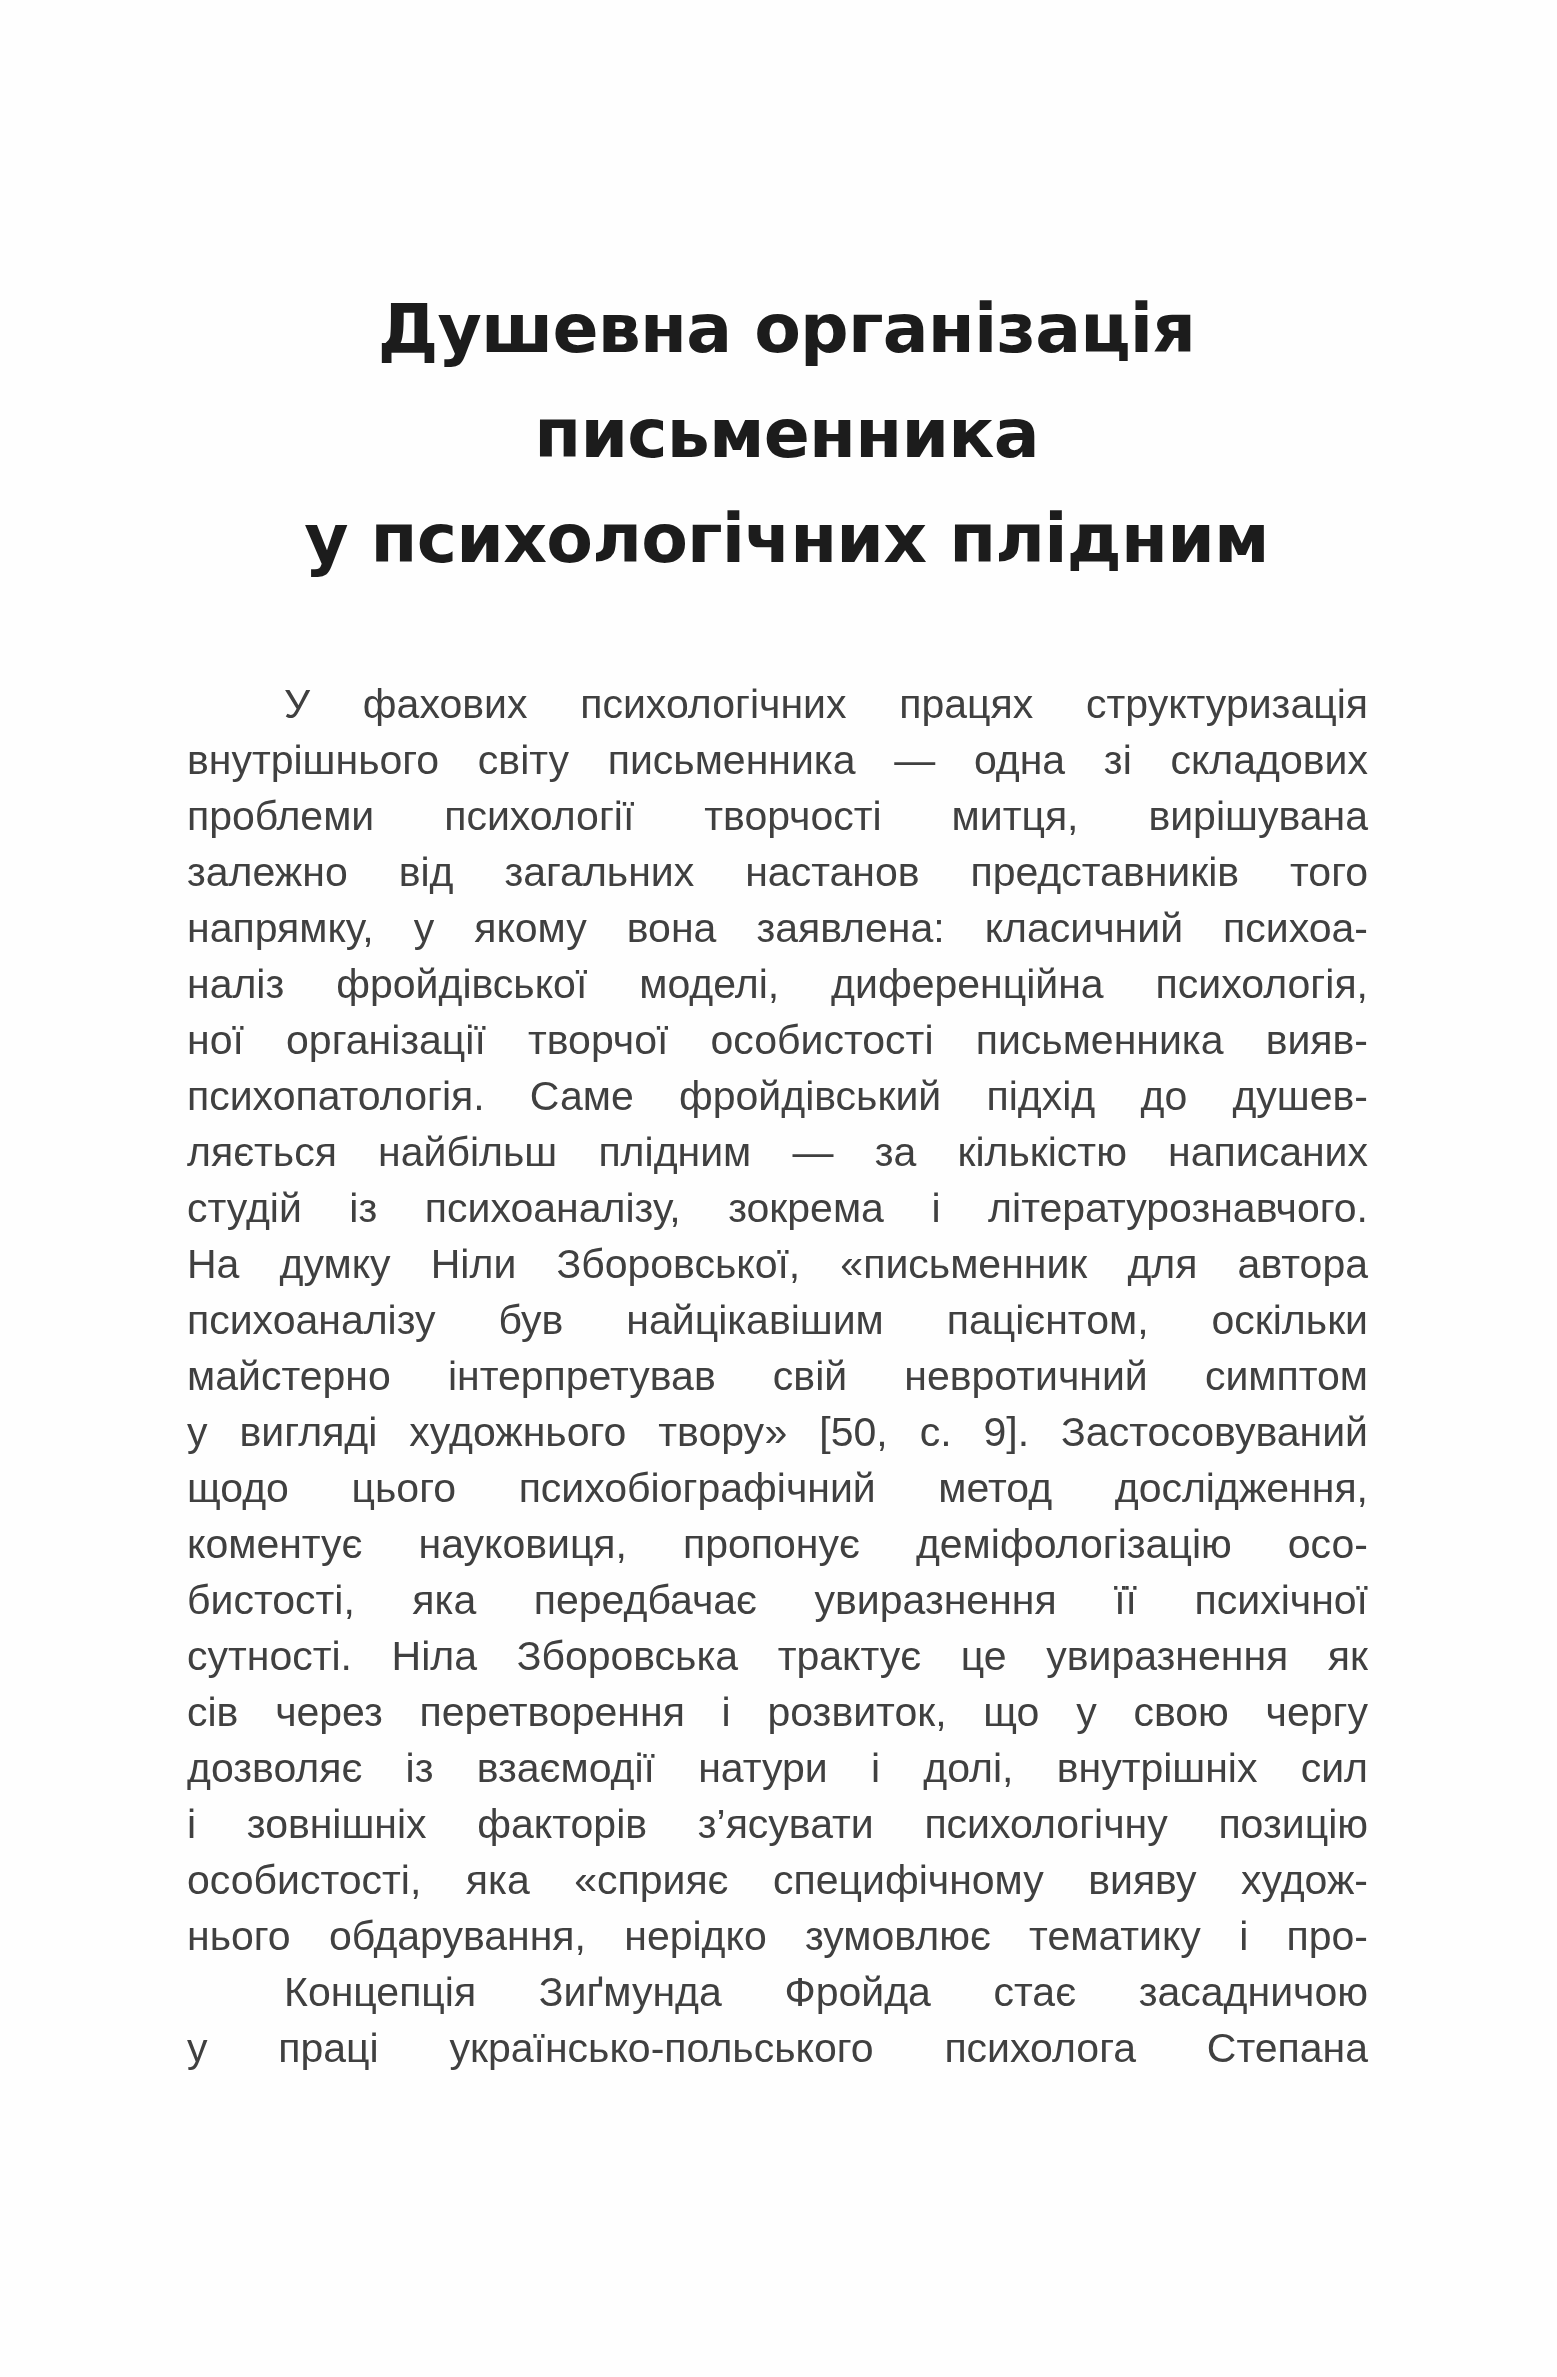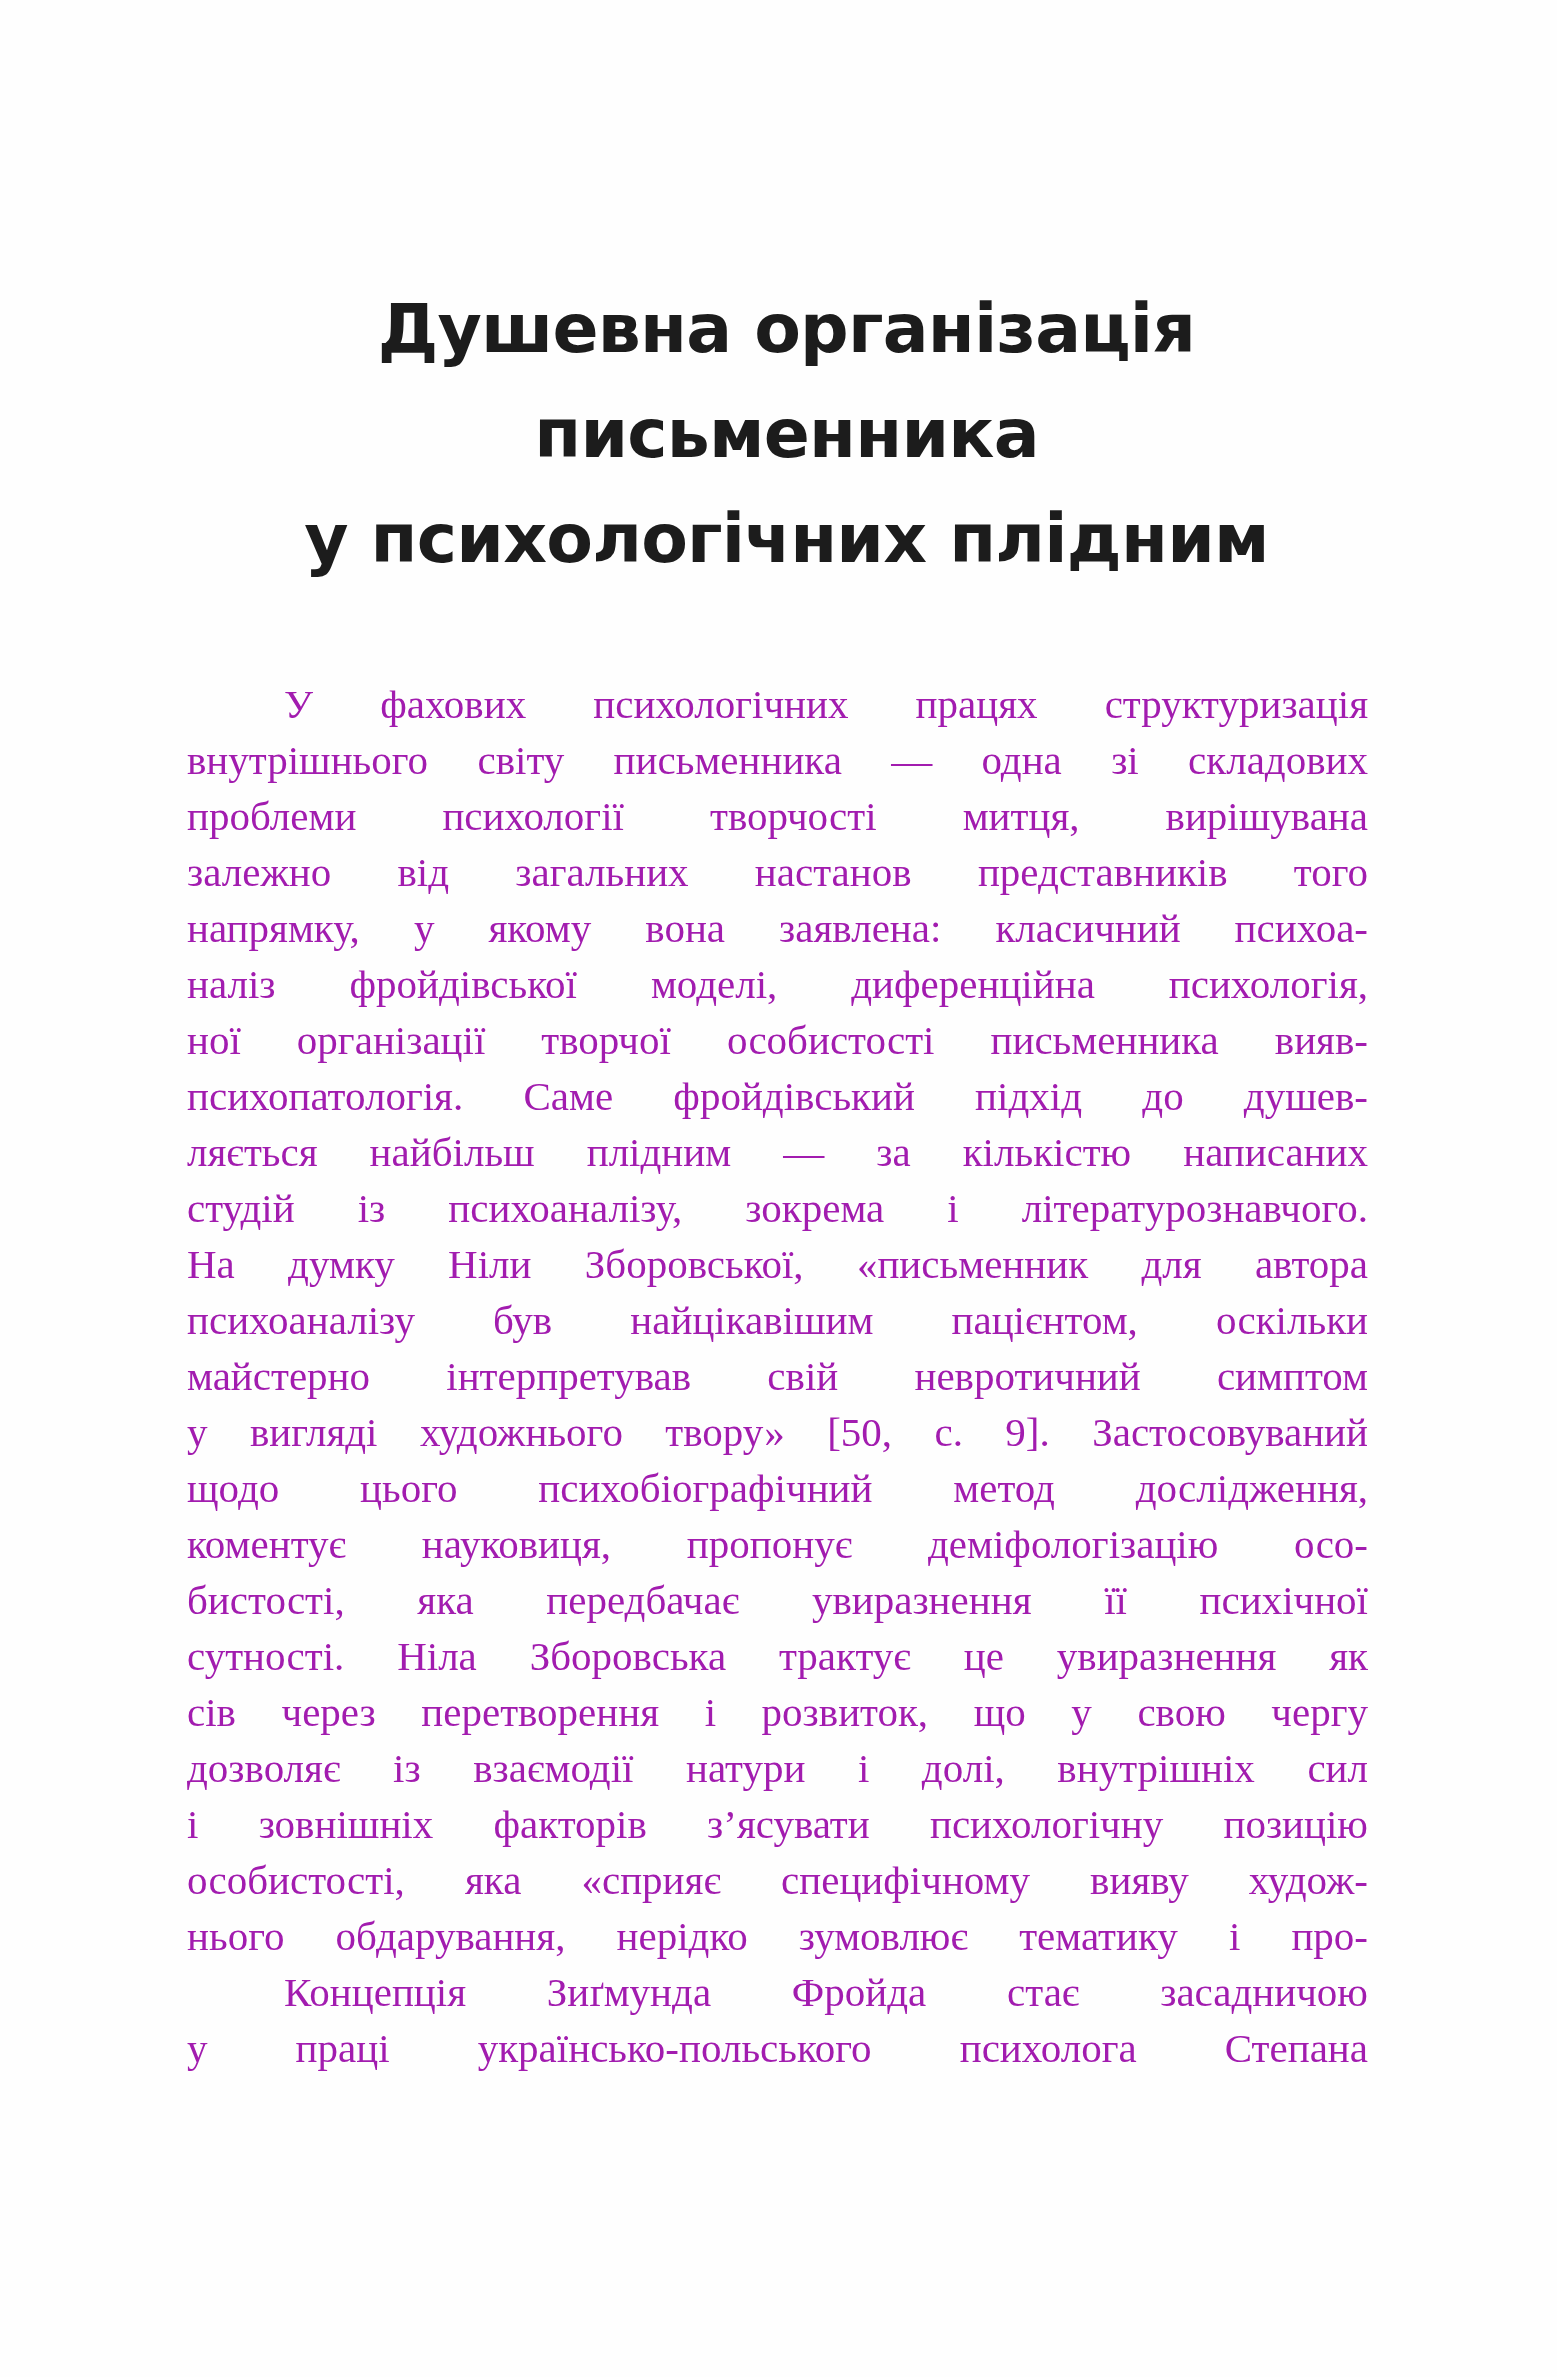--- a/index.html
+++ b/index.html
@@ -36,24 +36,24 @@
   }
   .title-line {
     display: block;
     white-space: nowrap;
   }
   .body-text {
     position: absolute;
     left: 187px;
     top: 676px;
     width: 1181px;
-    font-family: Liberation Serif, serif;
+    font-family: Liberation Sans, sans-serif;
     font-size: 41px;
     line-height: 56px;
-    color: #a21caf;
+    color: #404040;
   }
   .line {
     display: block;
     white-space: nowrap;
     text-align: justify;
     text-align-last: justify;
     height: 56px;
     overflow: visible;
   }
   .line.last {

